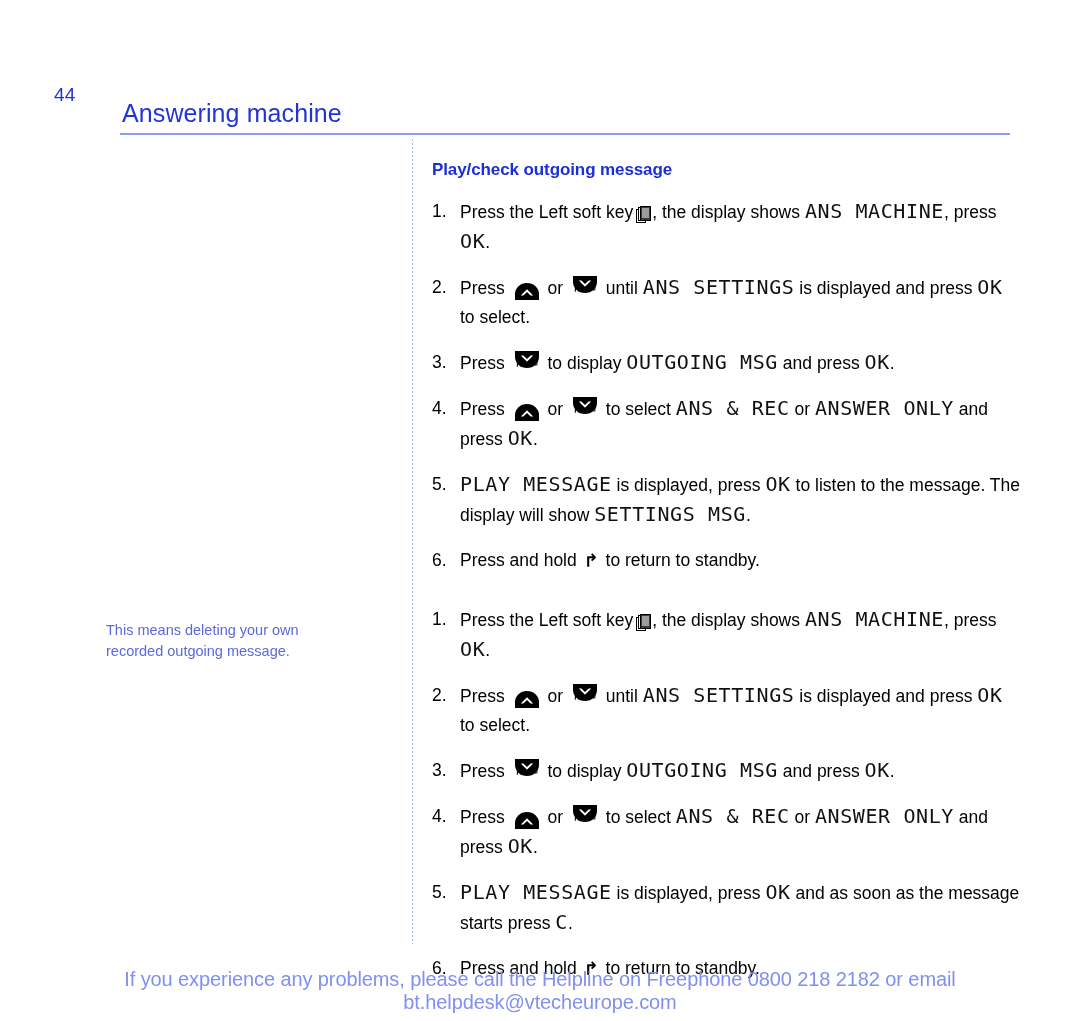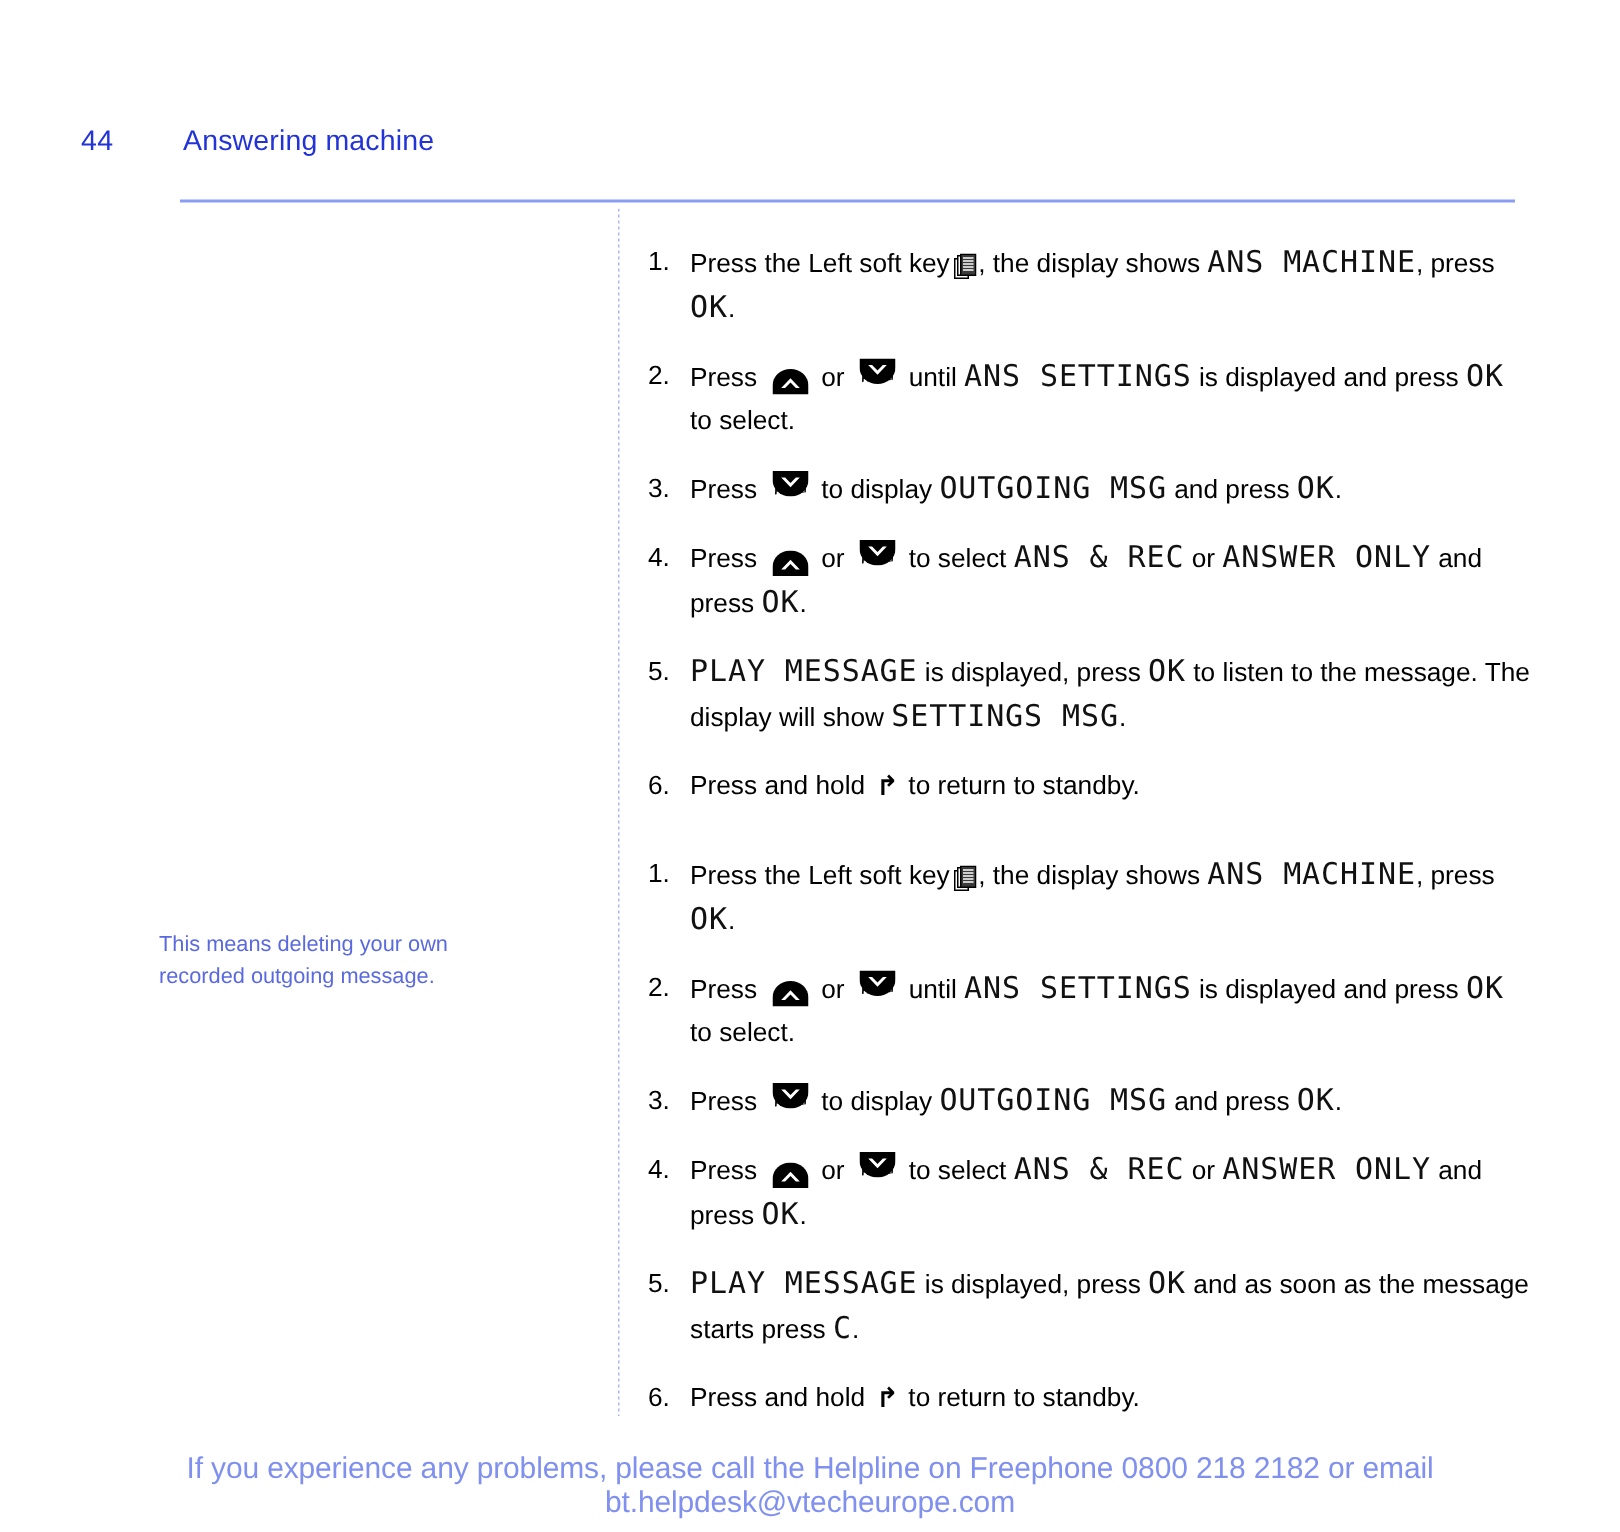--- a/index.html
+++ b/index.html
@@ -28,22 +28,22 @@
     position: absolute;
     left: 54px;
     top: 0;
     font-size: 19px;
     color: #2233d8;
     letter-spacing: .2px;
   }
   .header-title {
     position: absolute;
     left: 122px;
-    top: 0;
-    font-size: 19px;
+    top: 15px;
+    font-size: 25px;
     color: #2233d8;
     letter-spacing: .1px;
   }
   #header-rule {
     position: absolute;
     left: 120px;
     top: 133px;
     width: 890px;
     height: 2px;
     background: #8b9cf5;
@@ -209,20 +209,21 @@
   <span class="header-title">Answering machine</span>
 </div>
 <div id="header-rule"></div>
 
 <div id="column-divider"></div>
 
 <div id="margin-note">This means deleting your own recorded outgoing message.</div>
 
 <div id="content">
   <div id="section-1">
+    <h2 class="section-heading">Play/check outgoing message</h2>
     <ol class="steps">
         <li class="step">
           <span class="step-num">1.</span>
           <span class="step-body">Press the <span class="b">Left soft key</span><span class="icon icon-softkey"><svg viewBox="0 0 15 17" width="15" height="17">
                 <rect x="0.5" y="3.5" width="9" height="13" fill="#fff" stroke="#000"></rect>
                 <rect x="2.5" y="1.5" width="9" height="13" fill="#fff" stroke="#000"></rect>
                 <rect x="4.5" y="0.5" width="10" height="14" fill="#3b3b3b" stroke="#000"></rect>
                 <g stroke="#fff" stroke-width="1">
                   <line x1="6" y1="3" x2="13" y2="3"></line>
                   <line x1="6" y1="5" x2="13" y2="5"></line>

